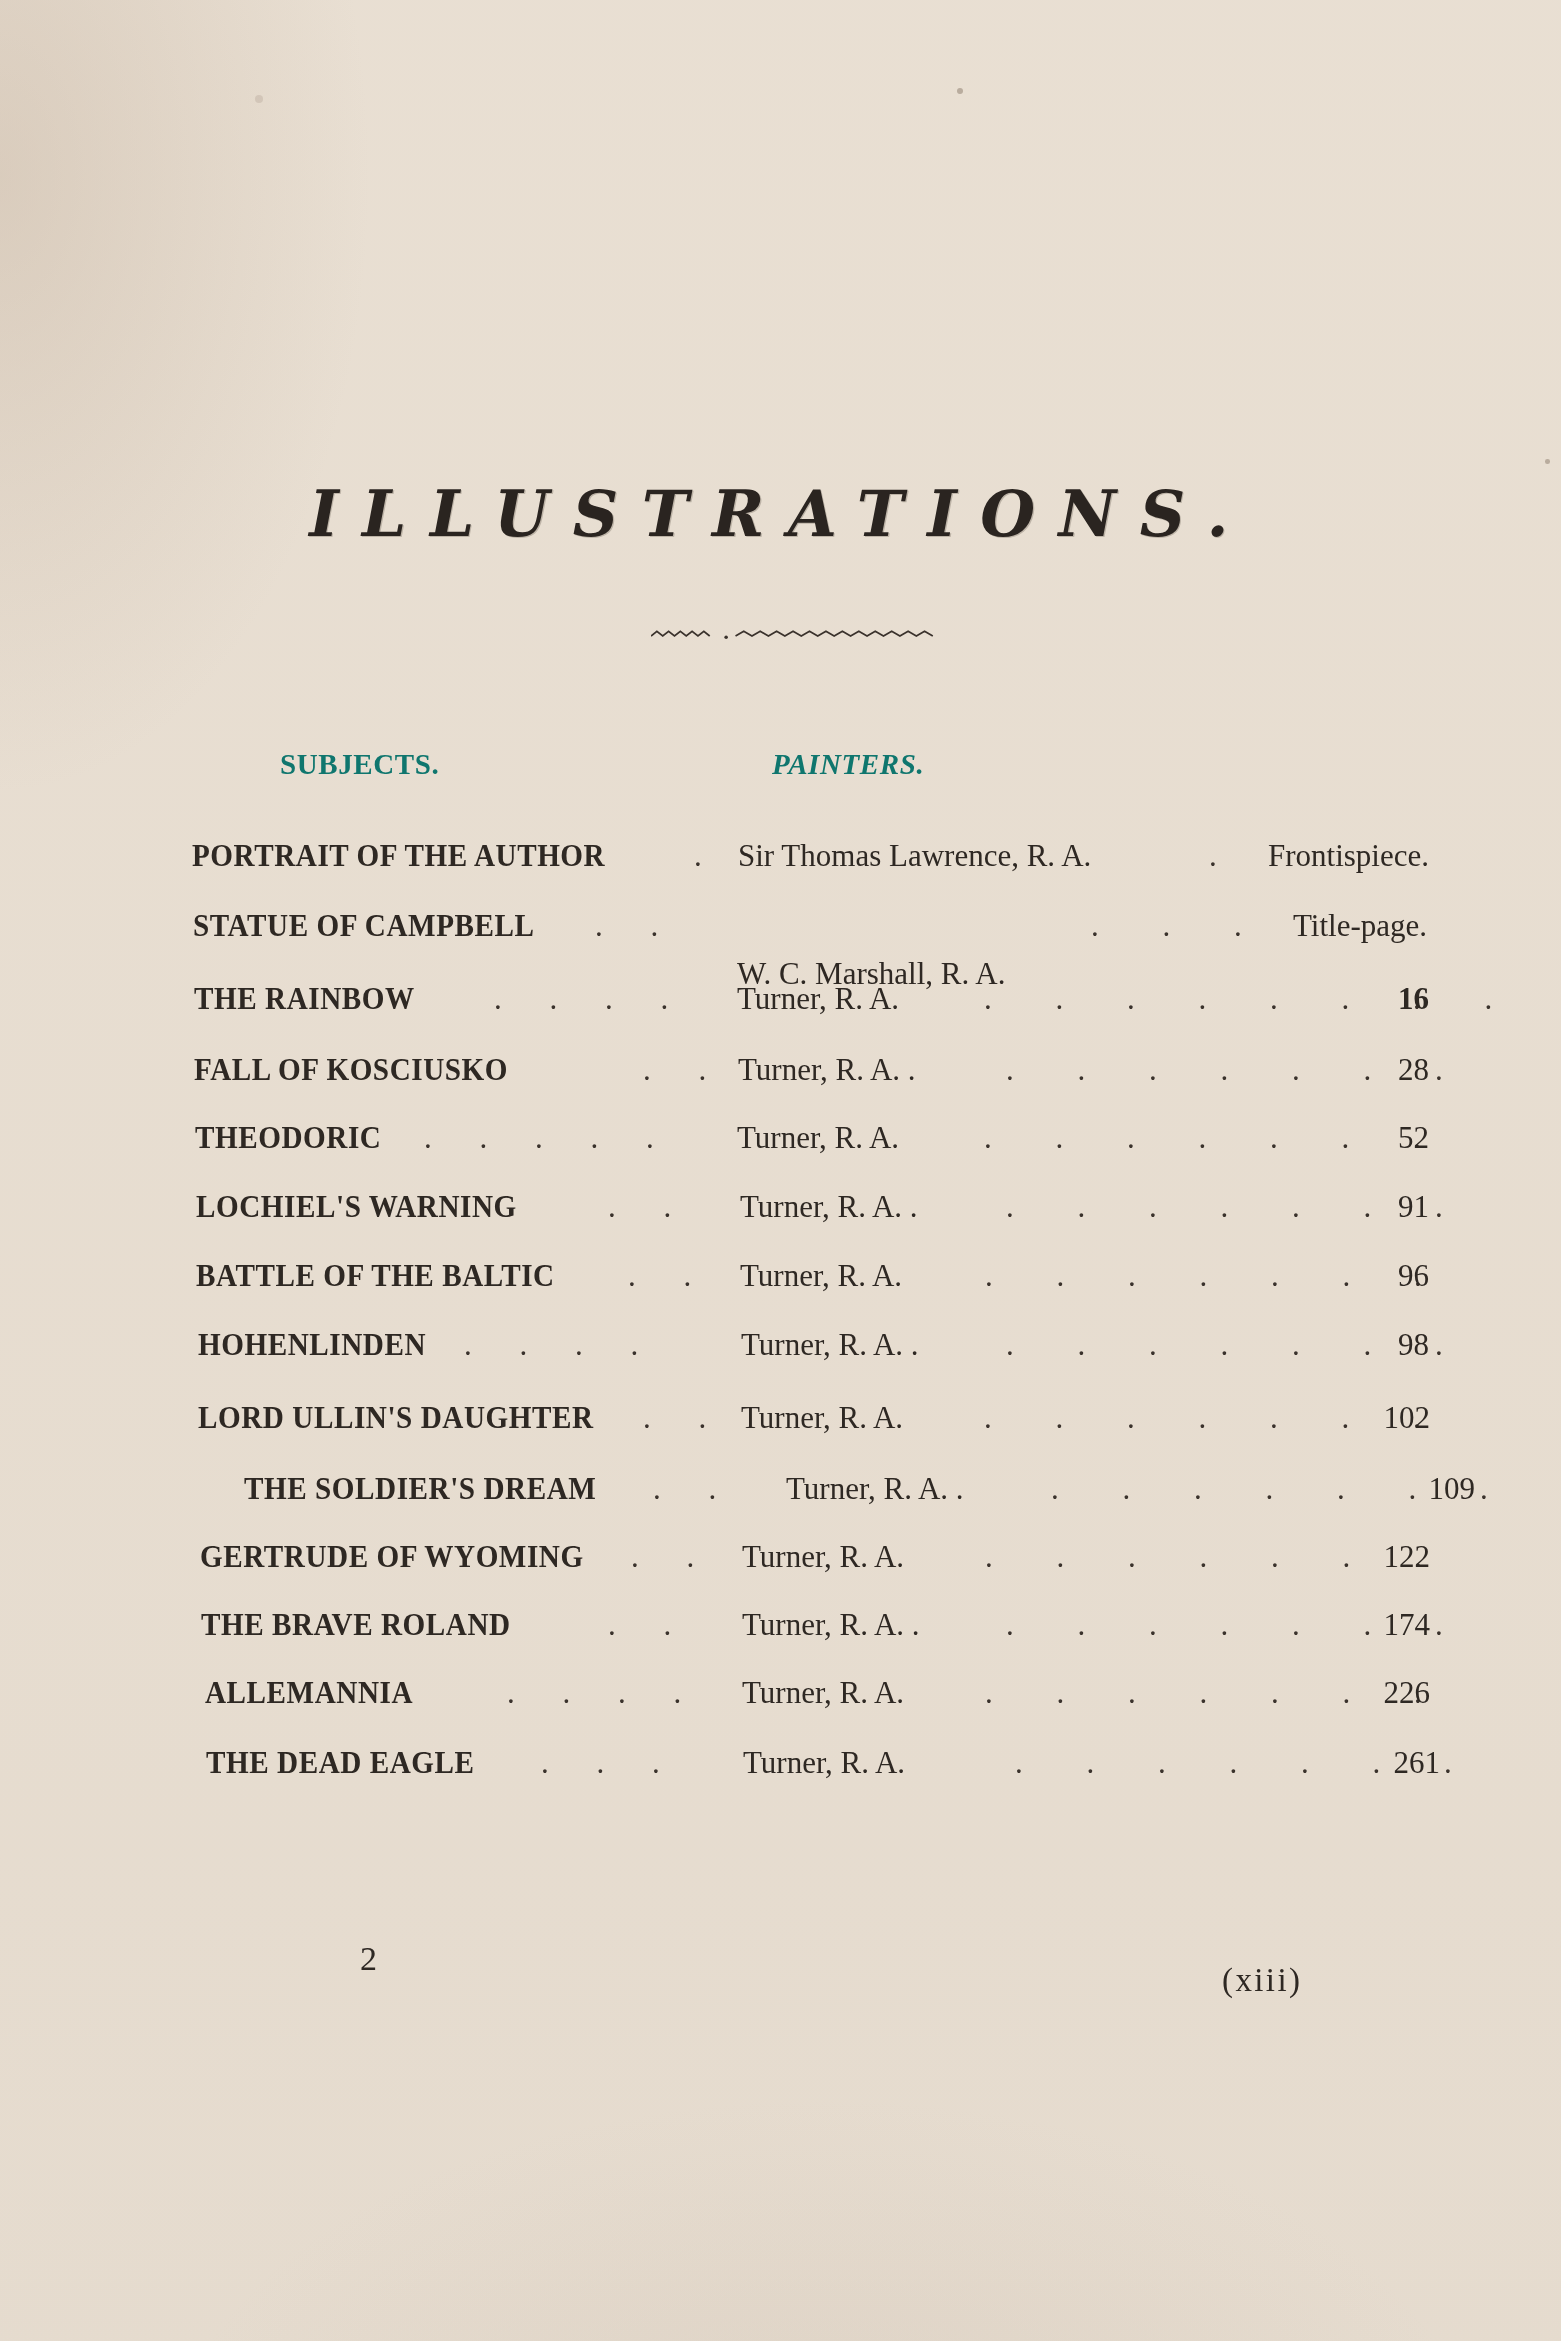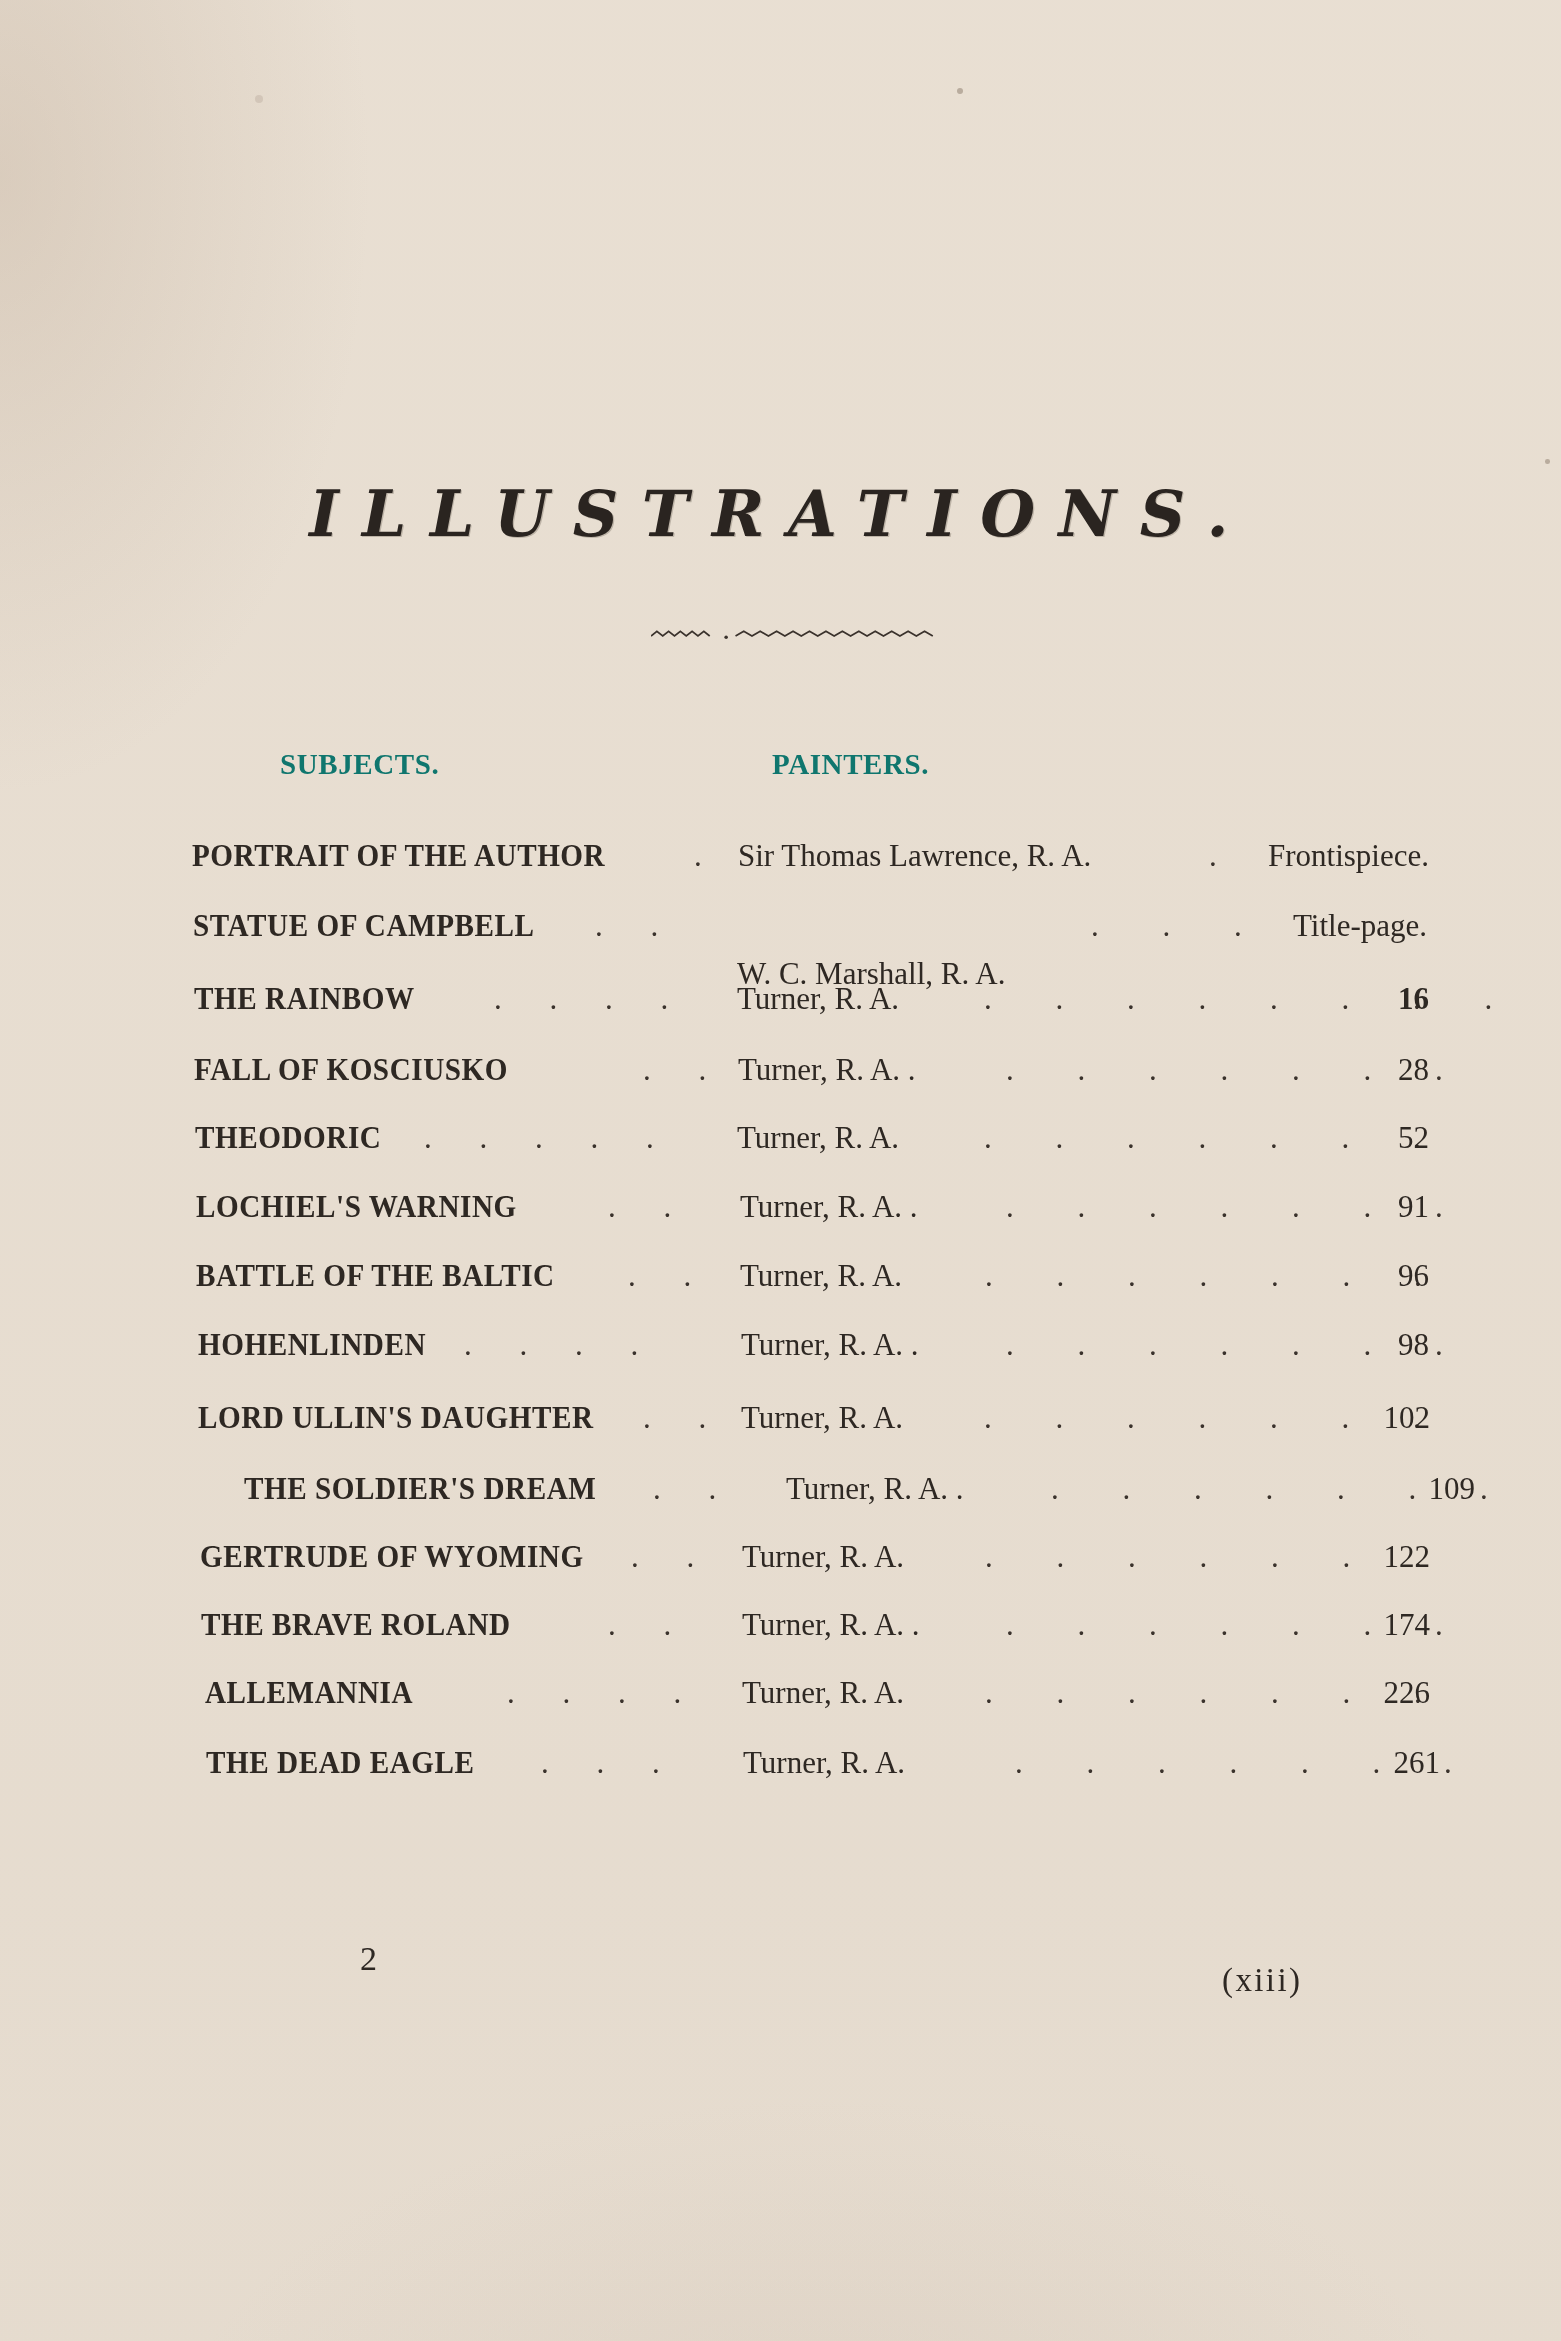--- a/index.html
+++ b/index.html
@@ -56,21 +56,21 @@
 
     .col-header {
       position: absolute;
       top: 748px;
       font-size: 29px;
       font-weight: bold;
       letter-spacing: 0.6px;
       color: #0f766e;
     }
     .col-header.subjects { left: 280px; }
-    .col-header.painters { left: 772px; }
+    .col-header.painters { left: 772px; font-style: italic; }
 
     .rows {
       position: absolute;
       left: 0;
       top: 0;
       width: 1561px;
     }
     .row {
       position: absolute;
       left: 0;

